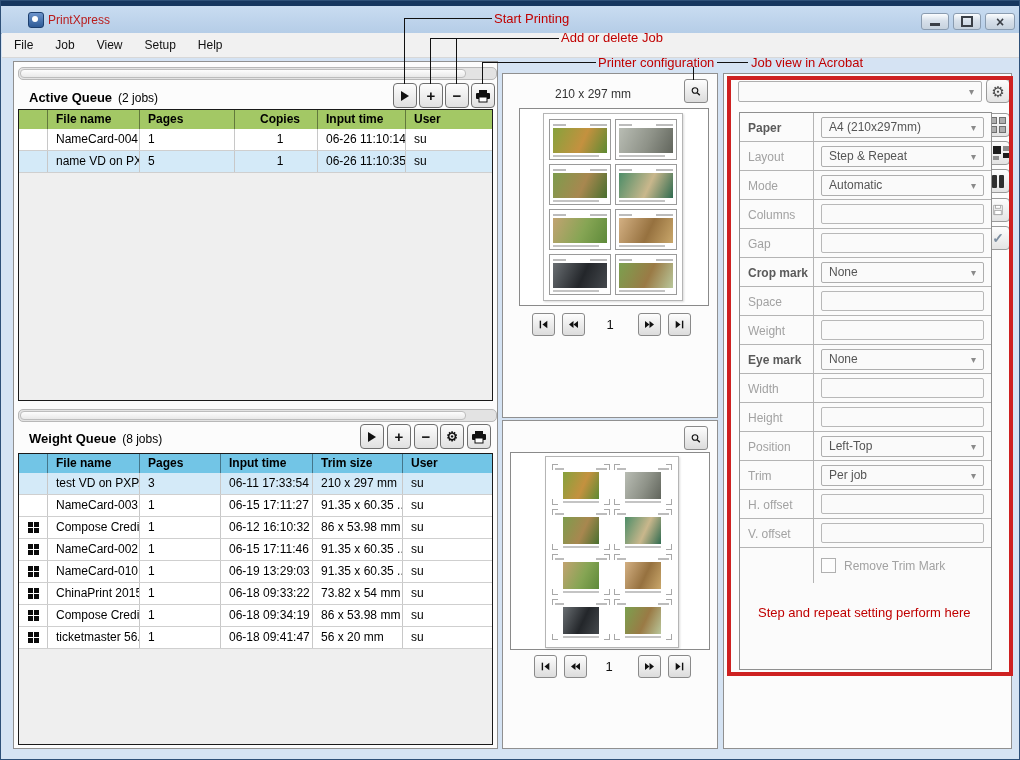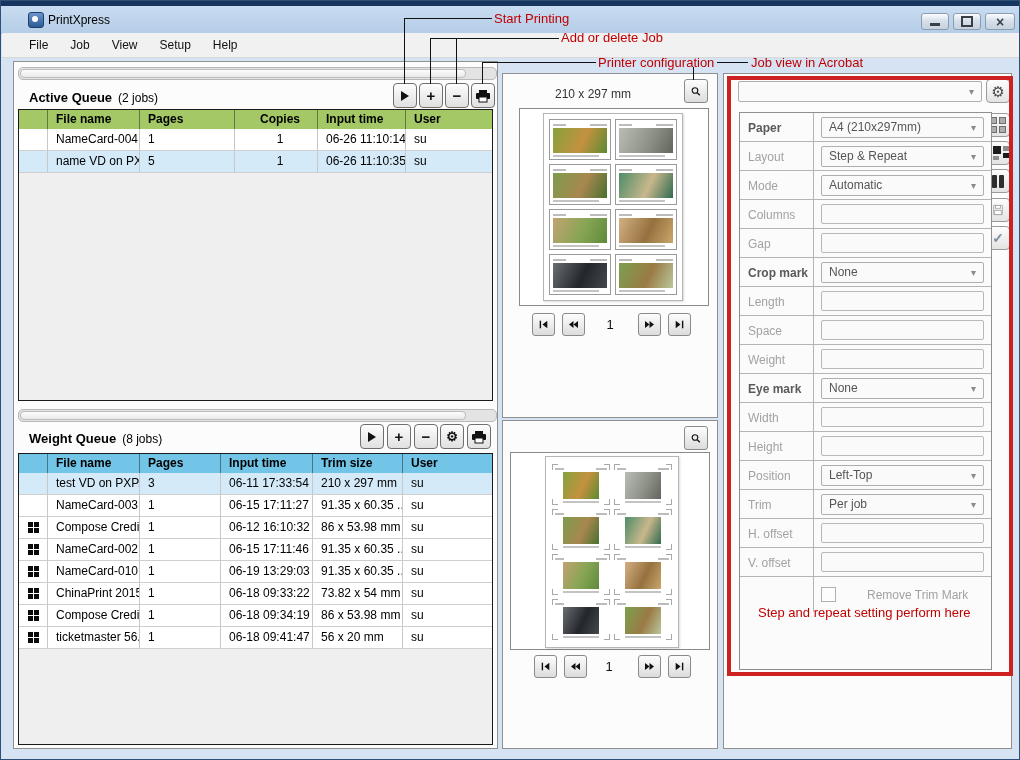--- a/index.html
+++ b/index.html
@@ -5,26 +5,26 @@
   html,body{margin:0;padding:0;}
   body{font-family:"Liberation Sans", sans-serif; background:#9db4cc;}
   #app{position:relative;width:1020px;height:760px;background:#d5e3f3;border:1px solid #2e5078;box-sizing:border-box;overflow:hidden;}
   .abs{position:absolute;}
 
   
   .top-strip{left:0;top:0;width:100%;height:5px;background:#16365f;}
   .titlebar{left:0;top:5px;width:100%;height:27px;background:linear-gradient(#c9dcf1,#b5cde7);border-bottom:1px solid #9db6d2;}
   .app-icon{left:27px;top:11px;width:14px;height:14px;border-radius:3px;background:linear-gradient(#6d94cc,#2d5a96);border:1px solid #1d3f6e;}
   .app-icon span{position:absolute;left:3px;top:3px;width:6px;height:6px;border-radius:50%;background:#fff;}
-  .win-title{left:47px;top:12px;font-size:12px;color:#000000;}
+  .win-title{left:47px;top:12px;font-size:12px;color:#b91c1c;}
   .winbtn{top:12px;height:17px;background:linear-gradient(#fbfdff,#d7e0ea 45%,#c6d2de);border:1px solid #8a9cb0;border-radius:3px;display:flex;align-items:center;justify-content:center;color:#3a3f46;}
   .winbtn .minbar{width:10px;height:3px;background:#3a3f46;margin-top:6px;}
   .winbtn .maxbox{width:8px;height:7px;border:2px solid #3a3f46;}
   .winbtn.close-x{font-size:14px;font-weight:bold;}
-  .menubar{left:1px;top:32px;width:1017px;height:25px;background:#f1f1f1;border-bottom:1px solid #d8d8d8;display:flex;align-items:center;padding-left:27px;box-sizing:border-box;gap:22px;}
+  .menubar{left:1px;top:32px;width:1017px;height:25px;background:#f1f1f1;border-bottom:1px solid #d8d8d8;display:flex;align-items:center;padding-left:12px;box-sizing:border-box;gap:22px;}
   .menu-item{font-size:12px;color:#111;}
 
   
   .panel{background:#fcfcfc;border:1px solid #909090;box-sizing:border-box;}
   #left-panel{left:12px;top:60px;width:485px;height:688px;}
   #mid-top{left:501px;top:72px;width:216px;height:345px;}
   #mid-bottom{left:501px;top:419px;width:216px;height:329px;}
   #right-panel{left:722px;top:72px;width:289px;height:676px;}
 
   .hscroll{height:11px;background:#e3e3e3;border:1px solid #b8b8b8;border-radius:5px;}
@@ -81,21 +81,21 @@
   .inp{height:20px;border:1px solid #b8b8b8;border-radius:2px;background:#fafafa;box-sizing:border-box;}
   .s-form{border:1px solid #8f8f8f;box-sizing:border-box;background:#fbfbfb;display:flex;flex-direction:column;}
   .s-row{display:flex;height:29px;border-bottom:1px solid #b4b4b4;box-sizing:border-box;flex:none;}
   .s-row:last-child{border-bottom:none;}
   .s-label{width:74px;border-right:1px solid #b4b4b4;font-size:12px;color:#a2a2a2;padding:8px 0 0 8px;box-sizing:border-box;white-space:nowrap;}
   .s-row.bold .s-label{font-weight:bold;color:#5a5a5a;}
   .s-ctrl{flex:1;display:flex;align-items:center;padding:0 7px;}
   .s-ctrl .sel,.s-ctrl .inp{flex:1;}
   .cb-row{height:35px;}
   .cb-box{width:13px;height:13px;border:1px solid #b0b0b0;background:#fdfdfd;margin-right:8px;flex:none;}
-  .cb-label{font-size:12px;color:#a2a2a2;margin-left:23px;}
+  .cb-label{font-size:12px;color:#a2a2a2;}
 
   .side-btn{width:24px;height:24px;background:linear-gradient(#fdfdfd,#e3e3e3);border:1px solid #9a9a9a;border-radius:4px;display:flex;align-items:center;justify-content:center;box-sizing:border-box;}
   .gear-glyph{font-size:15px;color:#4a4a4a;line-height:1;}
   .g4{width:16px;height:16px;display:grid;grid-template-columns:7px 7px;grid-template-rows:7px 7px;gap:2px;}
   .g4 i{background:#adadad;border:1px solid #6f6f6f;box-sizing:border-box;}
   .impo{position:relative;width:16px;height:14px;}
   .impo i{position:absolute;}
   .bars{display:flex;gap:2px;}
   .bars i{width:5px;height:13px;background:#2e2e2e;border-radius:1px;}
   .check-glyph{font-size:14px;color:#7d8ea0;font-weight:bold;line-height:1;}
@@ -720,27 +720,20 @@
           <div class="s-label">Crop mark</div>
           <div class="s-ctrl">
             <div class="sel">
               <span>None</span>
               <span class="arr">▾</span>
             </div>
 
           </div>
         </div>
 
-        <div class="s-row">
-          <div class="s-label">Length</div>
-          <div class="s-ctrl">
-
-            <div class="inp"></div>
-          </div>
-        </div>
 
         <div class="s-row">
           <div class="s-label">Space</div>
           <div class="s-ctrl">
 
             <div class="inp"></div>
           </div>
         </div>
 
         <div class="s-row">

